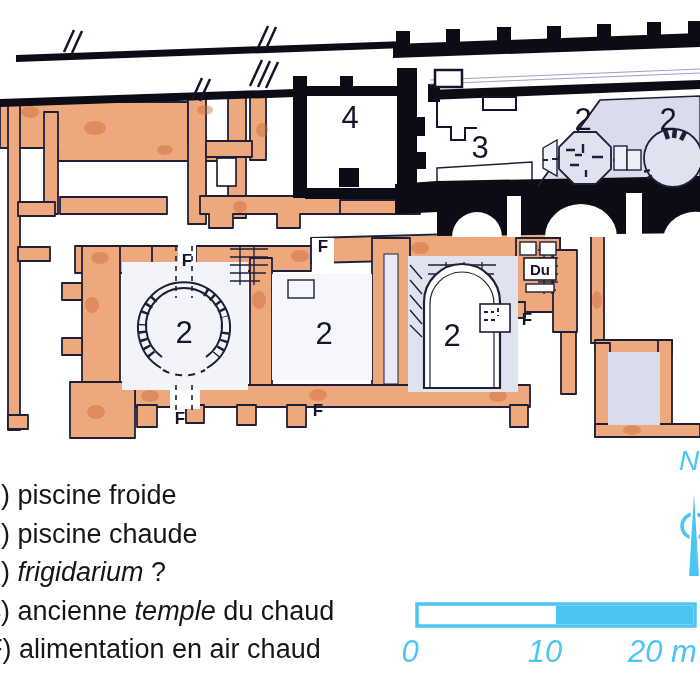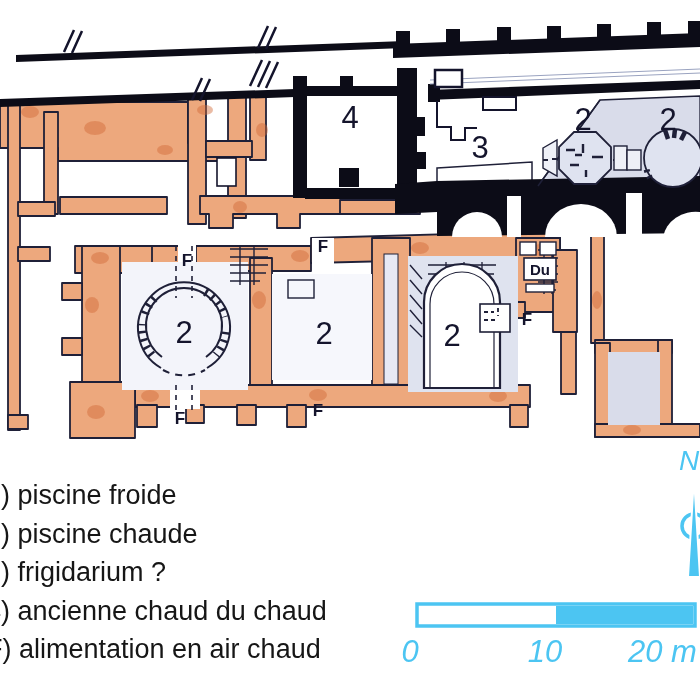--- a/index.html
+++ b/index.html
@@ -8,21 +8,21 @@
   .stage svg{position:absolute;left:0;top:0;}
   
   .room-num{font-family:"Liberation Sans",sans-serif;font-size:31px;fill:#14142c;}
   .f-lab{font-family:"Liberation Sans",sans-serif;font-size:17px;font-weight:700;fill:#14142c;}
   .du-lab{font-family:"Liberation Sans",sans-serif;font-size:15px;font-weight:700;fill:#14142c;}
   
   .cyan-txt{font-family:"Liberation Sans",sans-serif;font-style:italic;font-size:31px;fill:#4cc5f2;}
   .north-n{font-family:"Liberation Sans",sans-serif;font-style:italic;font-size:28px;fill:#4cc5f2;}
   
   .legend{position:absolute;left:-14px;top:476px;font-size:27px;line-height:38.5px;color:#161616;white-space:nowrap;}
-  .legend .it{text-align:center;}
+  .legend .it{font-style:italic;text-align:center;}
 </style>
 </head>
 <body>
 
 <div class="stage">
 
 <svg width="700" height="700" viewBox="0 0 700 700">
 
   <g>
     <polygon points="538,186 600,100 700,96 700,181 540,184" fill="#d9dcea" stroke="#1f2038" stroke-width="1.3"></polygon>
@@ -237,17 +237,17 @@
     <text class="north-n" x="689" y="470" text-anchor="middle">N</text>
     <circle cx="694" cy="526" r="12" fill="none" stroke="#4cc5f2" stroke-width="3.5"></circle>
     <polygon points="688,577 700,577 694,477" fill="#4cc5f2" stroke="#ffffff" stroke-width="2"></polygon>
   </g>
 </svg>
 
   <div class="legend">
     <div><span>1) piscine froide</span><span class="it"></span><span></span></div>
     <div><span>2) piscine chaude</span><span class="it"></span><span></span></div>
     <div><span>3) </span><span class="it">frigidarium</span><span> ?</span></div>
-    <div><span>4) ancienne </span><span class="it">chaud</span><span> du chaud</span></div>
+    <div><span>4) ancienne </span><span class="it">temple</span><span> du chaud</span></div>
     <div><span>F) alimentation en air chaud</span><span class="it"></span><span></span></div>
   </div>
 
 </div>
 
 </body></html>

